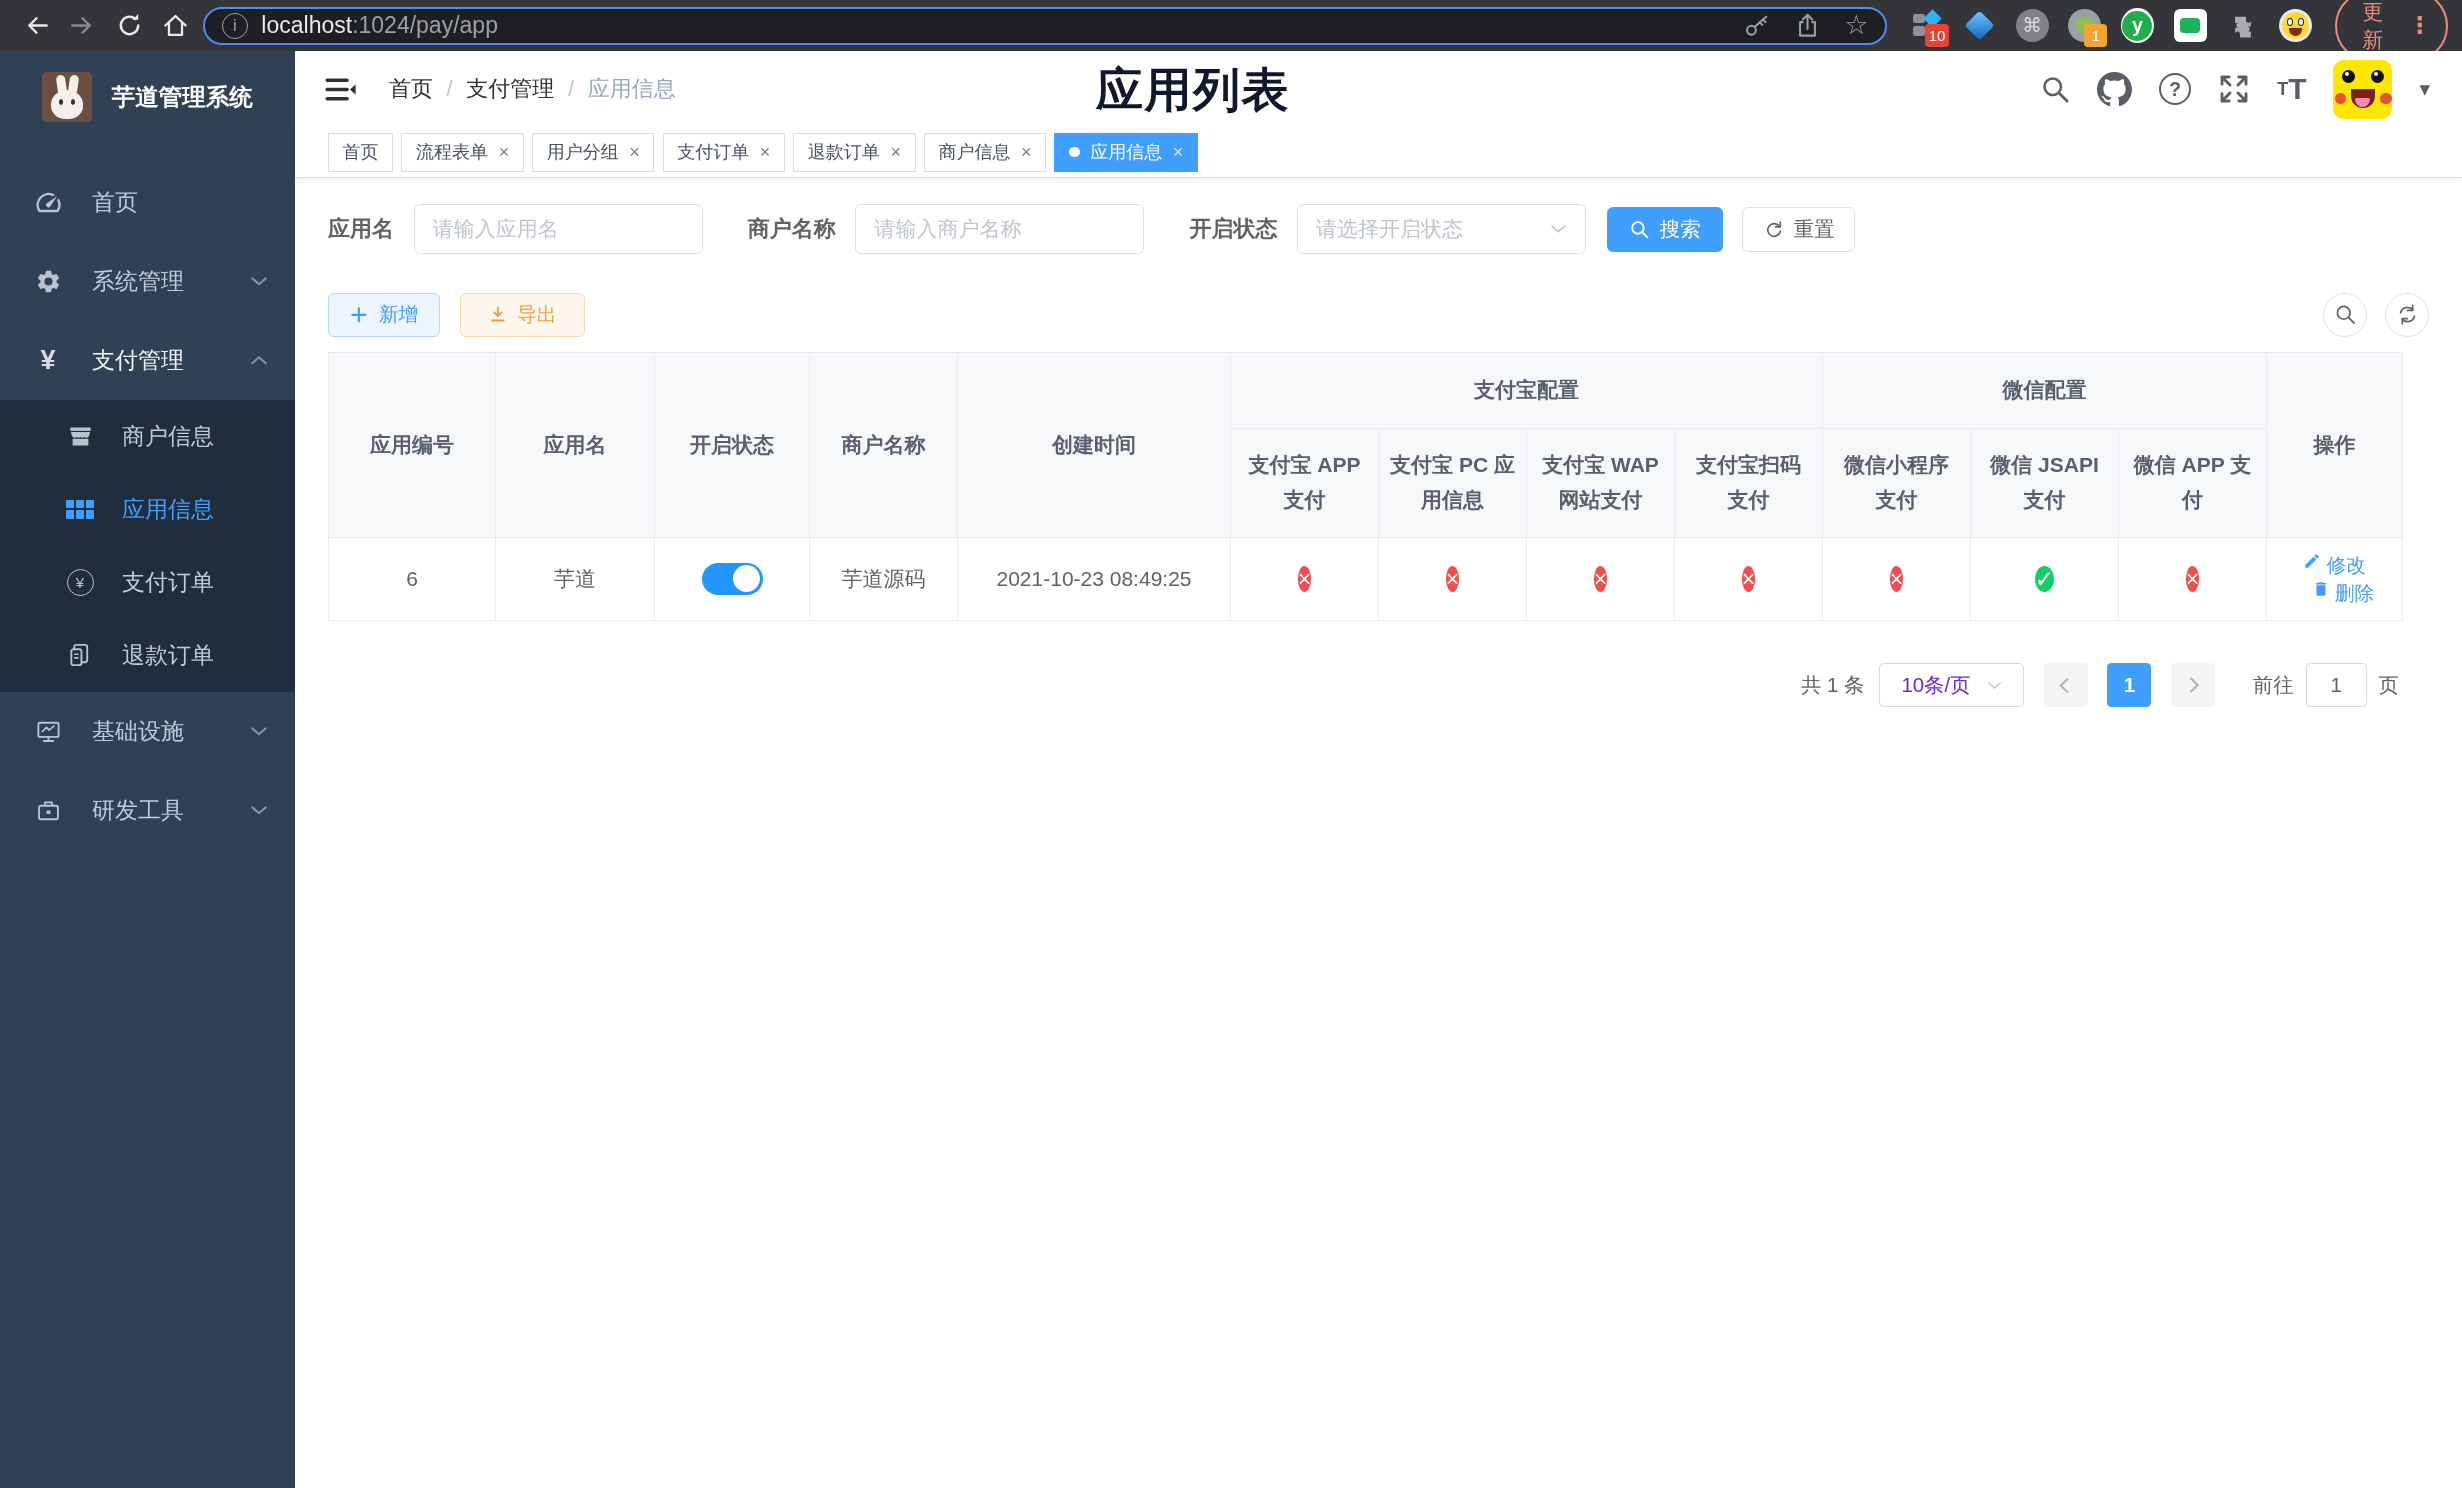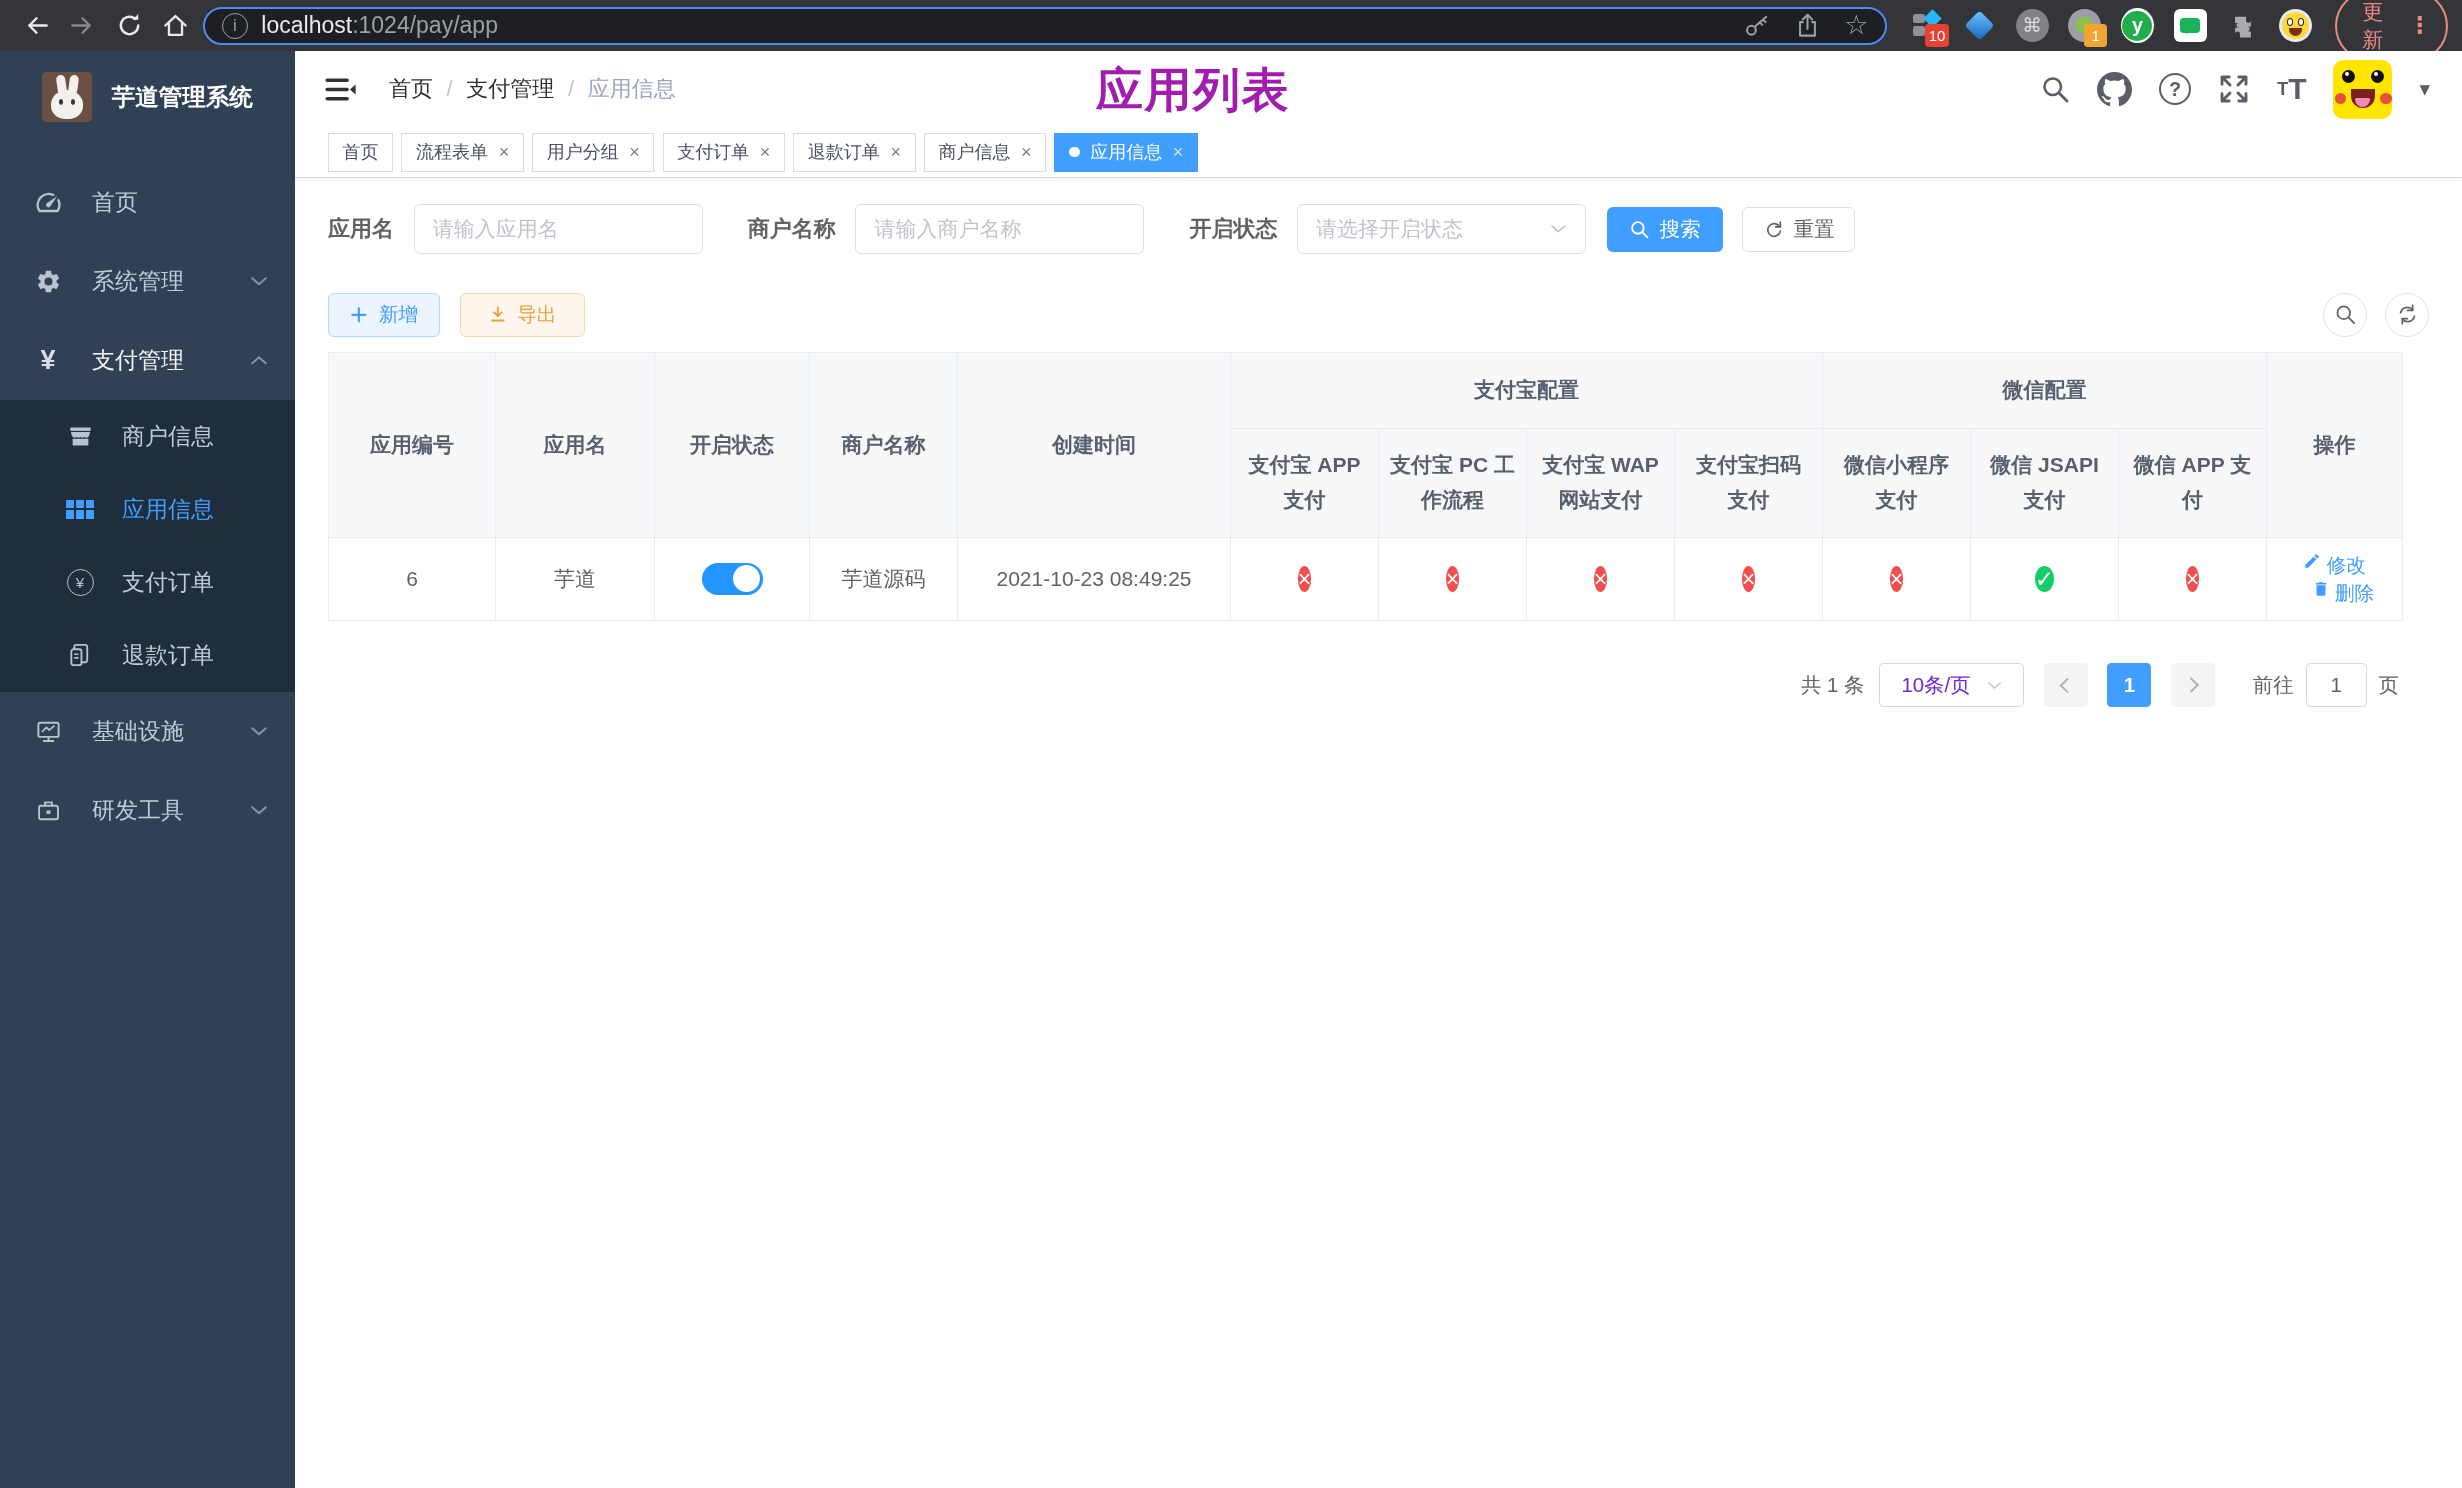--- a/index.html
+++ b/index.html
@@ -67,21 +67,21 @@
   .yen-big{font-size:27px;font-weight:700;color:#d7dde5;}
 
   
   .main{position:absolute;left:295px;top:51px;width:2167px;height:1437px;background:#fff;}
   .navbar{height:76px;display:flex;align-items:center;position:relative;}
   .hamburger{margin-left:29px;cursor:pointer;display:flex;}
   .breadcrumb{margin-left:33px;display:flex;align-items:center;font-size:22px;color:#303133;gap:0;}
   .crumb{cursor:pointer;}
   .crumb + .crumb::before{content:"/";color:#c0c4cc;margin:0 13.6px;}
   .crumb.last{color:#97a8be;cursor:default;}
-  .overlay-title{position:absolute;left:801px;top:7.6px;font-size:47px;font-weight:800;color:#a21caf;letter-spacing:1.5px;}
+  .overlay-title{position:absolute;left:801px;top:7.6px;font-size:47px;font-weight:800;color:#0f172a;letter-spacing:1.5px;}
   .nav-right{margin-left:auto;display:flex;align-items:center;gap:27px;padding-right:32px;}
   .nicon{display:flex;align-items:center;justify-content:center;color:#5a5e66;cursor:pointer;}
   .help-ic{width:32px;height:32px;border:2.3px solid #5a5e66;border-radius:50%;font-size:19.7px;font-weight:700;display:flex;align-items:center;justify-content:center;}
   .tT{font-size:18px;font-weight:700;}
   .tT b{font-size:30px;font-weight:700;}
   .avatar{width:59px;height:59px;border-radius:10.6px;background:#ffe600;position:relative;overflow:hidden;cursor:pointer;}
   .peye{position:absolute;top:10.6px;width:13px;height:13px;background:#111;border-radius:50%;}
   .peye:after{content:"";position:absolute;left:2.3px;top:1.5px;width:4.5px;height:4.5px;background:#fff;border-radius:50%;}
   .peye.p1{left:9px;} .peye.p2{left:38px;}
   .pmouth{position:absolute;left:17.4px;top:29px;width:24px;height:19.7px;background:#7c1f1f;border-radius:0 0 30px 30px;}
@@ -530,21 +530,21 @@
             <th rowspan="2">应用名</th>
             <th rowspan="2">开启状态</th>
             <th rowspan="2">商户名称</th>
             <th rowspan="2">创建时间</th>
             <th colspan="4">支付宝配置</th>
             <th colspan="3">微信配置</th>
             <th rowspan="2">操作</th>
           </tr>
           <tr class="r2">
             <th>支付宝 APP 支付</th>
-            <th>支付宝 PC 工作流程</th>
+            <th>支付宝 PC 应用信息</th>
             <th>支付宝 WAP 网站支付</th>
             <th>支付宝扫码支付</th>
             <th>微信小程序支付</th>
             <th>微信 JSAPI 支付</th>
             <th>微信 APP 支付</th>
           </tr>
         </thead>
         <tbody>
           <tr>
             <td>6</td>

